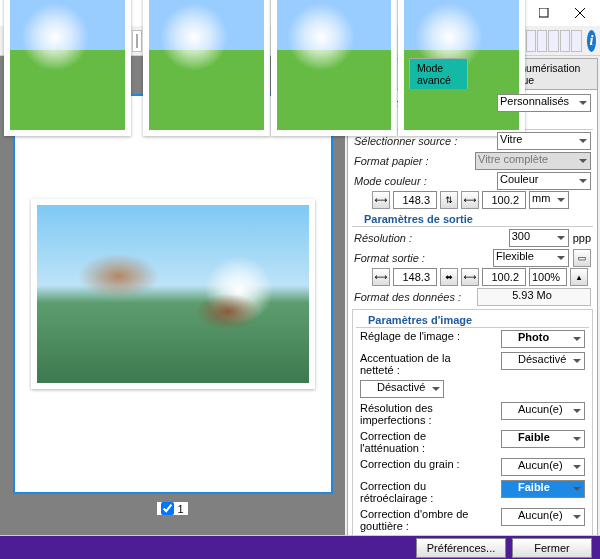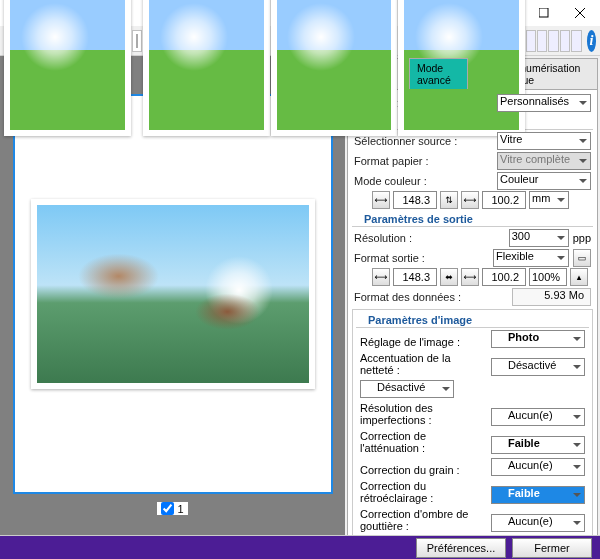--- a/index.html
+++ b/index.html
@@ -30,35 +30,35 @@
 .preview-label input{margin:0;}
 
 .panel { flex:1; background:#f0f0f0; padding:2px; overflow:hidden; }
 .tabs { display:flex; gap:0; }
 .tab { padding: 3px 7px; border:1px solid #aaa; background:#e8e8e8; border-bottom:none; font-size:10.5px;}
 .tab.active { background:#14b8a6; position:relative; z-index:1;}
 .tabbody { border:1px solid #aaa; background:#fff; padding:3px 4px; height: calc(100% - 18px); display:flex; flex-direction:column; gap:1px;}
 
 .section-hdr { font-weight:bold; color:#1e5a9c; border-bottom:1px solid #ccc; padding:1px 12px; margin-top:2px;}
 .row { display:flex; align-items:center; gap:4px; min-height:19px; padding:0 2px;}
-.row .lbl { flex:1; color:#222;}
+.row .lbl { flex:1; color:#222;font-style:italic;}
 .sel, .inp { height:18px; border:1px solid #888; background:#fff; padding:0 2px; font-size:11px; }
 .sel { position:relative; padding-right:14px;}
 .sel.dis { background:#ddd; color:#777;}
 .sel::after{content:"";position:absolute;right:3px;top:6px;border:4px solid transparent;border-top-color:#555;}
 .sel.hl { background:#1e88e5; color:#fff;}
 .inp { text-align:right; padding-right:6px;}
 .minibtn{width:18px;height:18px;border:1px solid #999;background:linear-gradient(#fff,#ddd);display:flex;align-items:center;justify-content:center;font-size:9px;}
 .subrow{display:flex;align-items:center;gap:3px;padding-left:20px;}
 
 .img-section { border:1px solid #ccc; margin-top:2px; padding:3px;}
 .img-section .section-hdr{margin-top:0;}
-.img-row{display:flex;align-items:flex-end;padding:2px 4px;gap:16px;}
+.img-row{display:flex;align-items:flex-start;padding:2px 4px;gap:16px;}
 .img-row .lbl{flex:1;}
-.img-row .sel{width:94px;padding-left:16px;}
+.img-row .sel{width:84px;padding-left:16px;}
 
 .spacer{flex:1;}
 .adj-row{display:flex;gap:2px;align-items:center;padding:2px;border-top:1px solid #ccc;}
 .adjbtn{width:22px;height:20px;border:1px solid #999;background:linear-gradient(#fff,#e8e8e8);display:flex;align-items:center;justify-content:center;}
 .btn{height:20px;border:1px solid #888;background:linear-gradient(#fff,#e0e0e0);padding:0 10px;display:inline-flex;align-items:center;justify-content:center;}
 
 .bottombar{height:24px;background:#4c1d95;display:flex;justify-content:flex-end;align-items:center;gap:6px;padding:0 8px;border-top:1px solid #ccc;}
 </style>
 </head>
 <body>
@@ -122,21 +122,21 @@
         <div class="sel" style="width:94px">Personnalisés</div>
       </div>
 
       <div class="section-hdr">Paramètres d'entrée</div>
       <div class="row">
           <span class="lbl">Sélectionner source :</span>
           <div class="sel" style="width:94px">Vitre</div>
         </div>
       <div class="row">
           <span class="lbl">Format papier :</span>
-          <div class="sel dis" style="width:94px">Vitre complète</div>
+          <div class="sel dis" style="width:116px">Vitre complète</div>
         </div>
       <div class="row">
           <span class="lbl">Mode couleur :</span>
           <div class="sel" style="width:94px">Couleur</div>
         </div>
       <div class="subrow">
         <div class="minibtn">⟷</div>
         <input class="inp" style="width: 44px;" value="148.3">
         <div class="minibtn">⇅</div>
         <div class="minibtn">⟷</div>
@@ -159,21 +159,21 @@
         <div class="minibtn">⟷</div>
         <input class="inp" style="width: 44px;" value="148.3">
         <div class="minibtn">⬌</div>
         <div class="minibtn">⟷</div>
         <input class="inp" style="width: 44px;" value="100.2">
         <input class="inp" style="width: 38px;" value="100%">
         <div class="minibtn">▴</div>
       </div>
       <div class="row">
           <span class="lbl">Format des données :</span>
-          <div class="inp" style="width:79px;text-align:right;border-color:#bbb;background:#f8f8f8">5.93 Mo</div>
+          <div class="inp" style="width:114px;text-align:center;border-color:#bbb;background:#f8f8f8">5.93 Mo</div>
         </div>
 
       <div class="img-section">
         <div class="section-hdr">Paramètres d'image</div>
         <div class="img-row">
             <span class="lbl">Réglage de l'image :</span>
             <div class="sel" style="font-weight:bold">Photo</div>
           </div>
         <div class="img-row">
             <span class="lbl">Accentuation de la netteté :</span>

